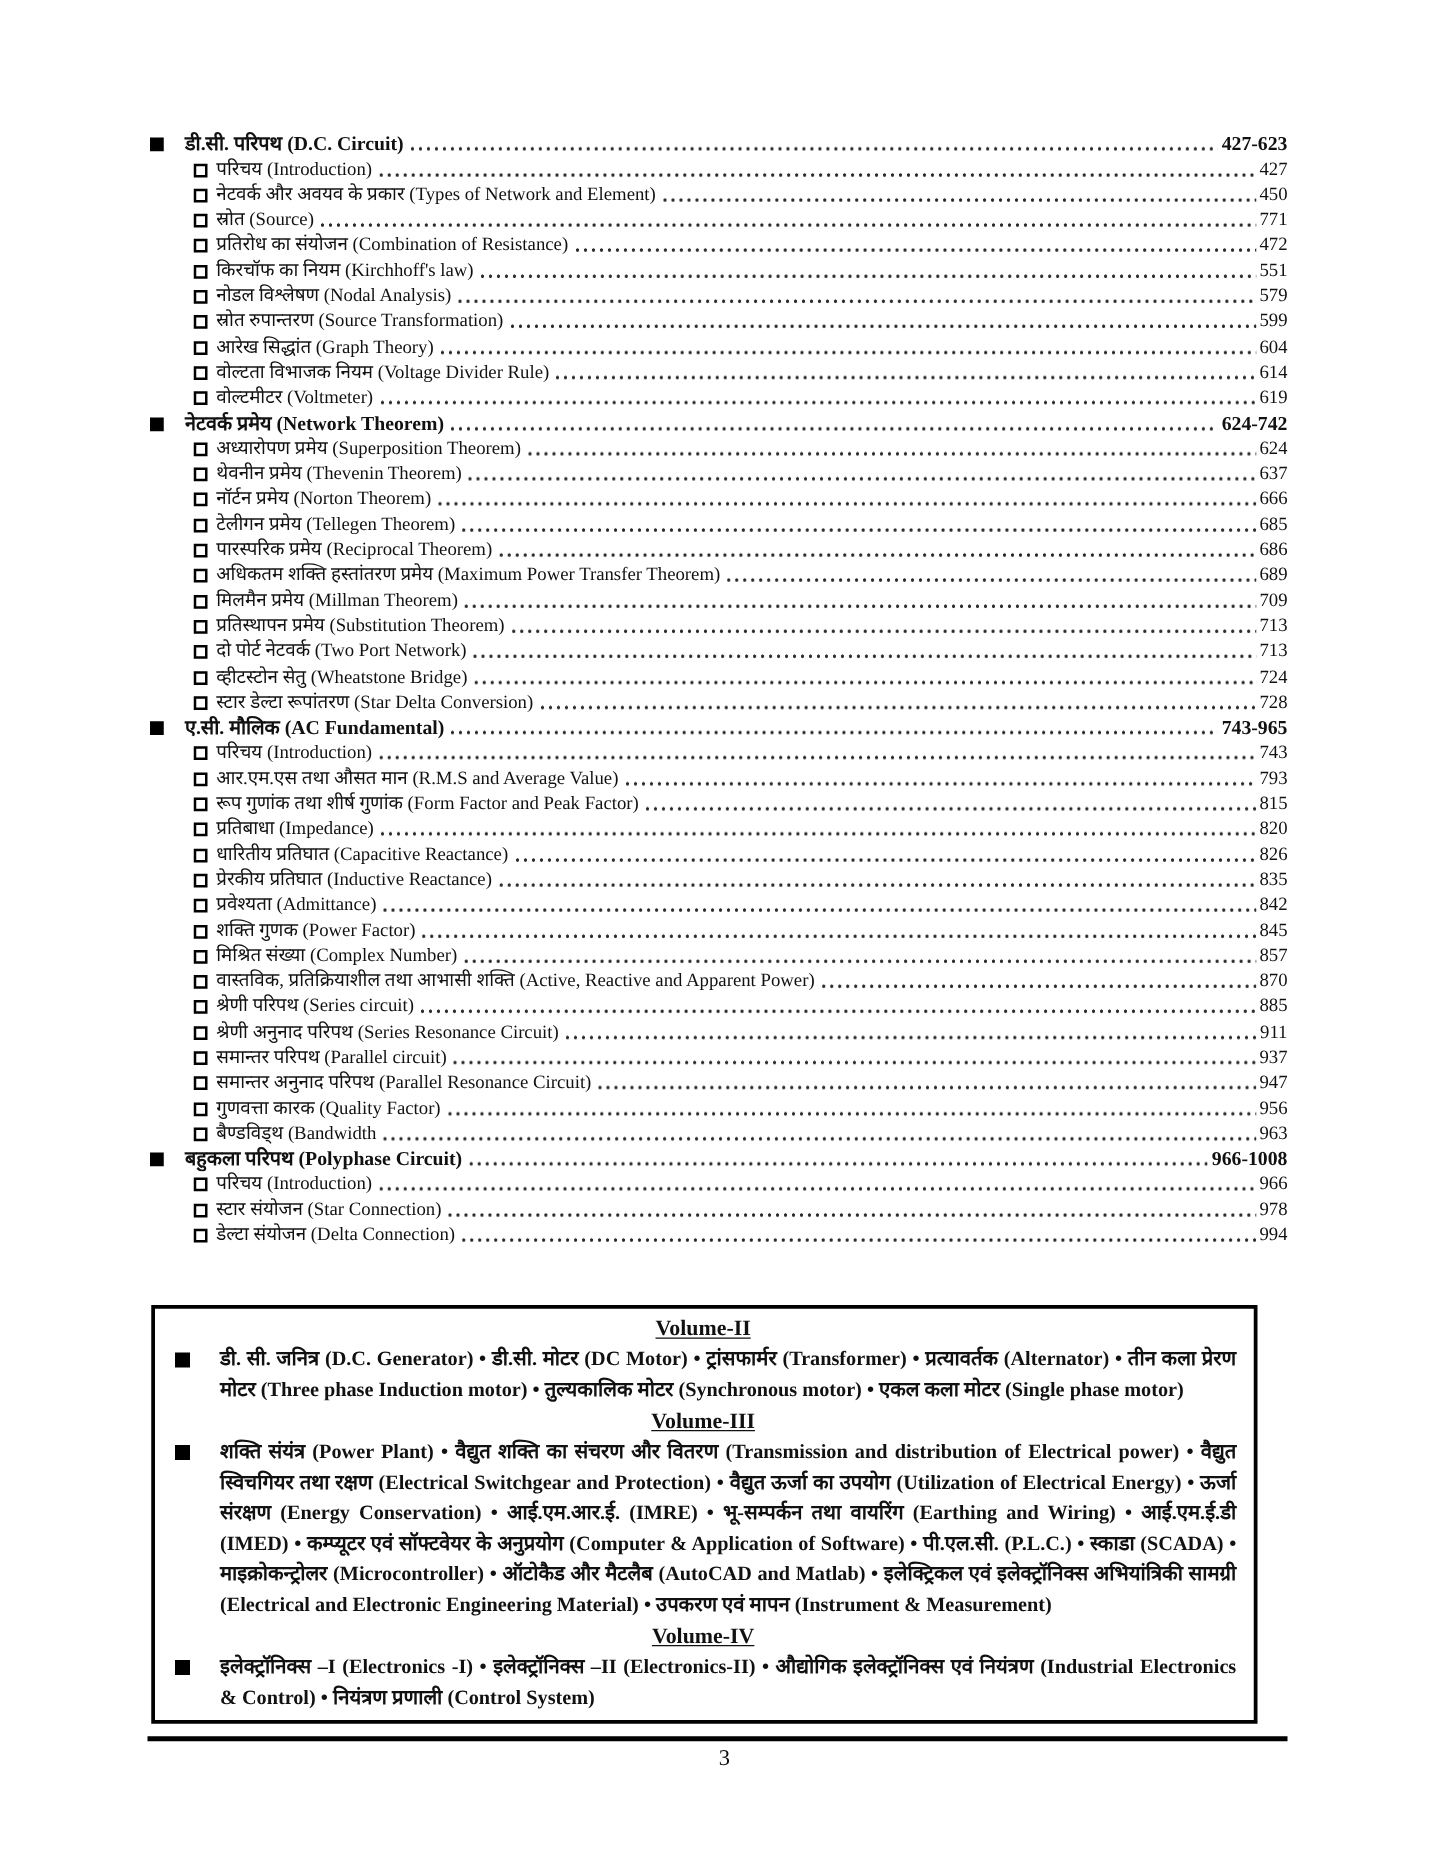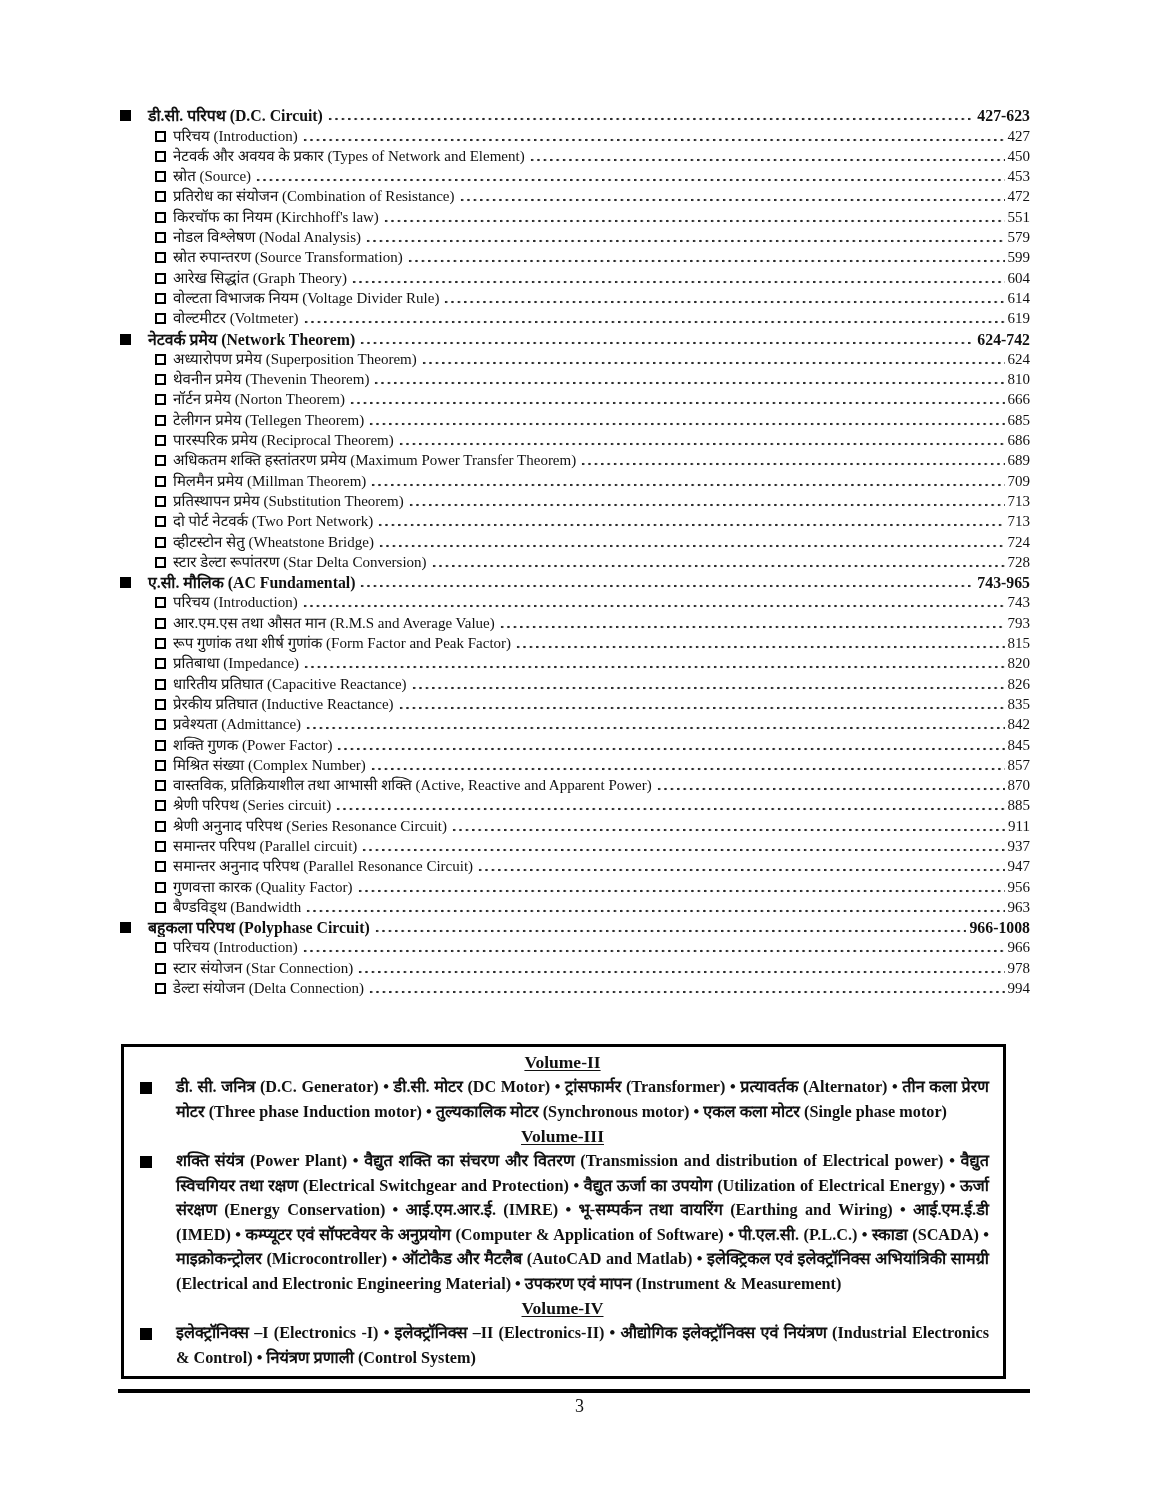--- a/index.html
+++ b/index.html
@@ -154,21 +154,21 @@
       <div class="toc-row item">
         <span class="sq-hollow"></span>
         <span class="t">नेटवर्क और अवयव के प्रकार (Types of Network and Element)</span>
         <span class="dots"></span>
         <span class="p">450</span>
       </div>
       <div class="toc-row item">
         <span class="sq-hollow"></span>
         <span class="t">स्रोत (Source)</span>
         <span class="dots"></span>
-        <span class="p">453</span>
+        <span class="p">771</span>
       </div>
       <div class="toc-row item">
         <span class="sq-hollow"></span>
         <span class="t">प्रतिरोध का संयोजन (Combination of Resistance)</span>
         <span class="dots"></span>
         <span class="p">472</span>
       </div>
       <div class="toc-row item">
         <span class="sq-hollow"></span>
         <span class="t">किरचॉफ का नियम (Kirchhoff's law)</span>
@@ -214,21 +214,21 @@
       <div class="toc-row item">
         <span class="sq-hollow"></span>
         <span class="t">अध्यारोपण प्रमेय (Superposition Theorem)</span>
         <span class="dots"></span>
         <span class="p">624</span>
       </div>
       <div class="toc-row item">
         <span class="sq-hollow"></span>
         <span class="t">थेवनीन प्रमेय (Thevenin Theorem)</span>
         <span class="dots"></span>
-        <span class="p">810</span>
+        <span class="p">637</span>
       </div>
       <div class="toc-row item">
         <span class="sq-hollow"></span>
         <span class="t">नॉर्टन प्रमेय (Norton Theorem)</span>
         <span class="dots"></span>
         <span class="p">666</span>
       </div>
       <div class="toc-row item">
         <span class="sq-hollow"></span>
         <span class="t">टेलीगन प्रमेय (Tellegen Theorem)</span>

